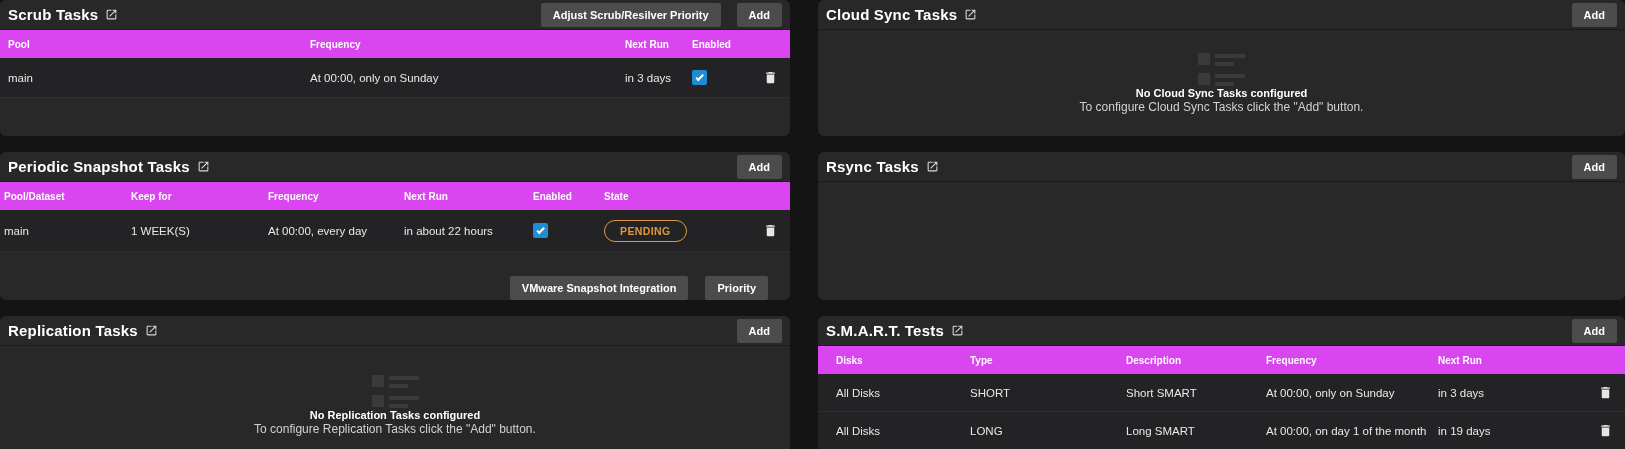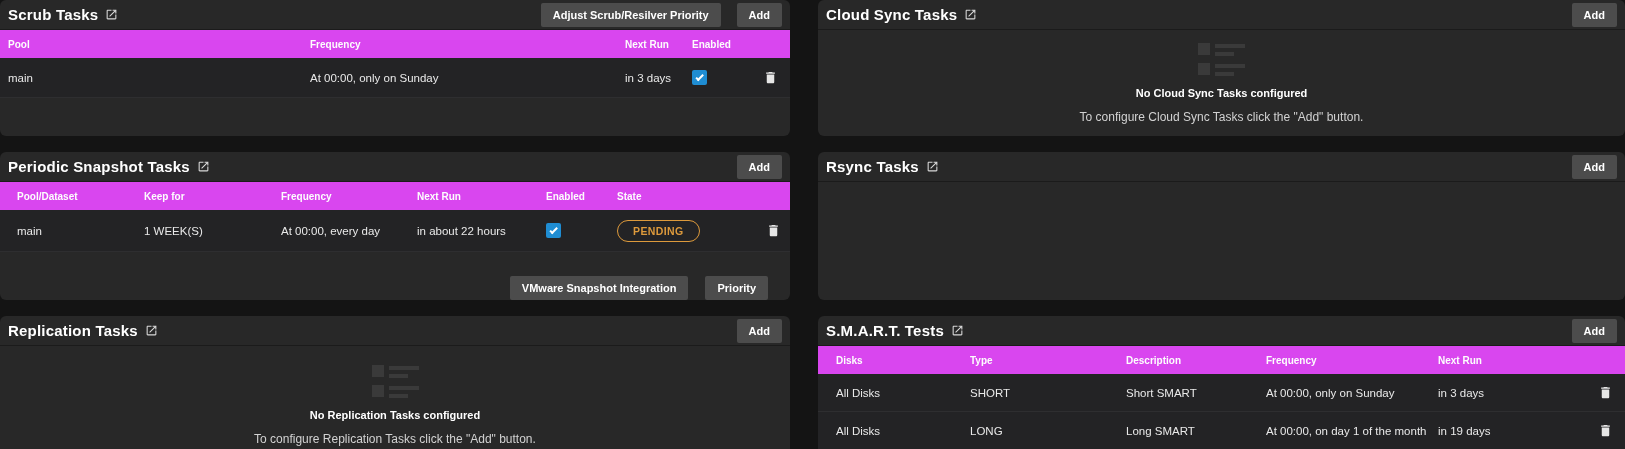--- a/index.html
+++ b/index.html
@@ -70,21 +70,21 @@
     display: grid;
     align-items: center;
     background: #232325;
     border-bottom: 1px solid #2e2e30;
     font-size: 11.5px;
     color: #e9e9e9;
     flex: 0 0 auto;
   }
   .trow > div, .thead > div { white-space: nowrap; overflow: hidden; }
   .cols-scrub   { grid-template-columns: 302px 315px 67px 60px 1fr; padding: 0 10px 0 8px; }
-  .cols-period  { grid-template-columns: 127px 137px 136px 129px 71px 147px 1fr; padding: 0 10px 0 17px; }
+  .cols-period  { grid-template-columns: 127px 137px 136px 129px 71px 147px 1fr; padding: 0 10px 0 4px; }
   .cols-smart   { grid-template-columns: 134px 156px 140px 172px 140px 1fr; padding: 0 10px 0 18px; }
   .row-tall { min-height: 40px; }
   .row-mid  { min-height: 38px; }
 
   .checkbox {
     width: 15px; height: 15px;
     background: var(--accent_blue);
     border-radius: 2px;
     display: flex; align-items: center; justify-content: center;
     cursor: pointer;
@@ -119,21 +119,21 @@
     padding: 8px 22px 0 0;
     flex: 1 1 auto;
     align-items: flex-end;
   }
   .empty-body {
     flex: 1 1 auto;
     display: flex;
     flex-direction: column;
     align-items: center;
     justify-content: center;
-    gap: 11px;
+    gap: 1px;
   }
   .empty-icon { display: flex; flex-direction: column; gap: 7px; opacity: 0.95; }
   .ei-row { display: flex; gap: 5px; align-items: flex-start; }
   .ei-sq { width: 12px; height: 12px; background: #3b3b3b; }
   .ei-lines { display: flex; flex-direction: column; gap: 4px; padding-top: 1px; }
   .ei-l1 { width: 30px; height: 4px; background: #3b3b3b; }
   .ei-l2 { width: 19px; height: 4px; background: #3b3b3b; }
   .empty-title { font-size: 11px; font-weight: bold; color: #ffffff; }
   .empty-hint { font-size: 12px; color: #d2d2d2; }
   .filler { flex: 1 1 auto; }

